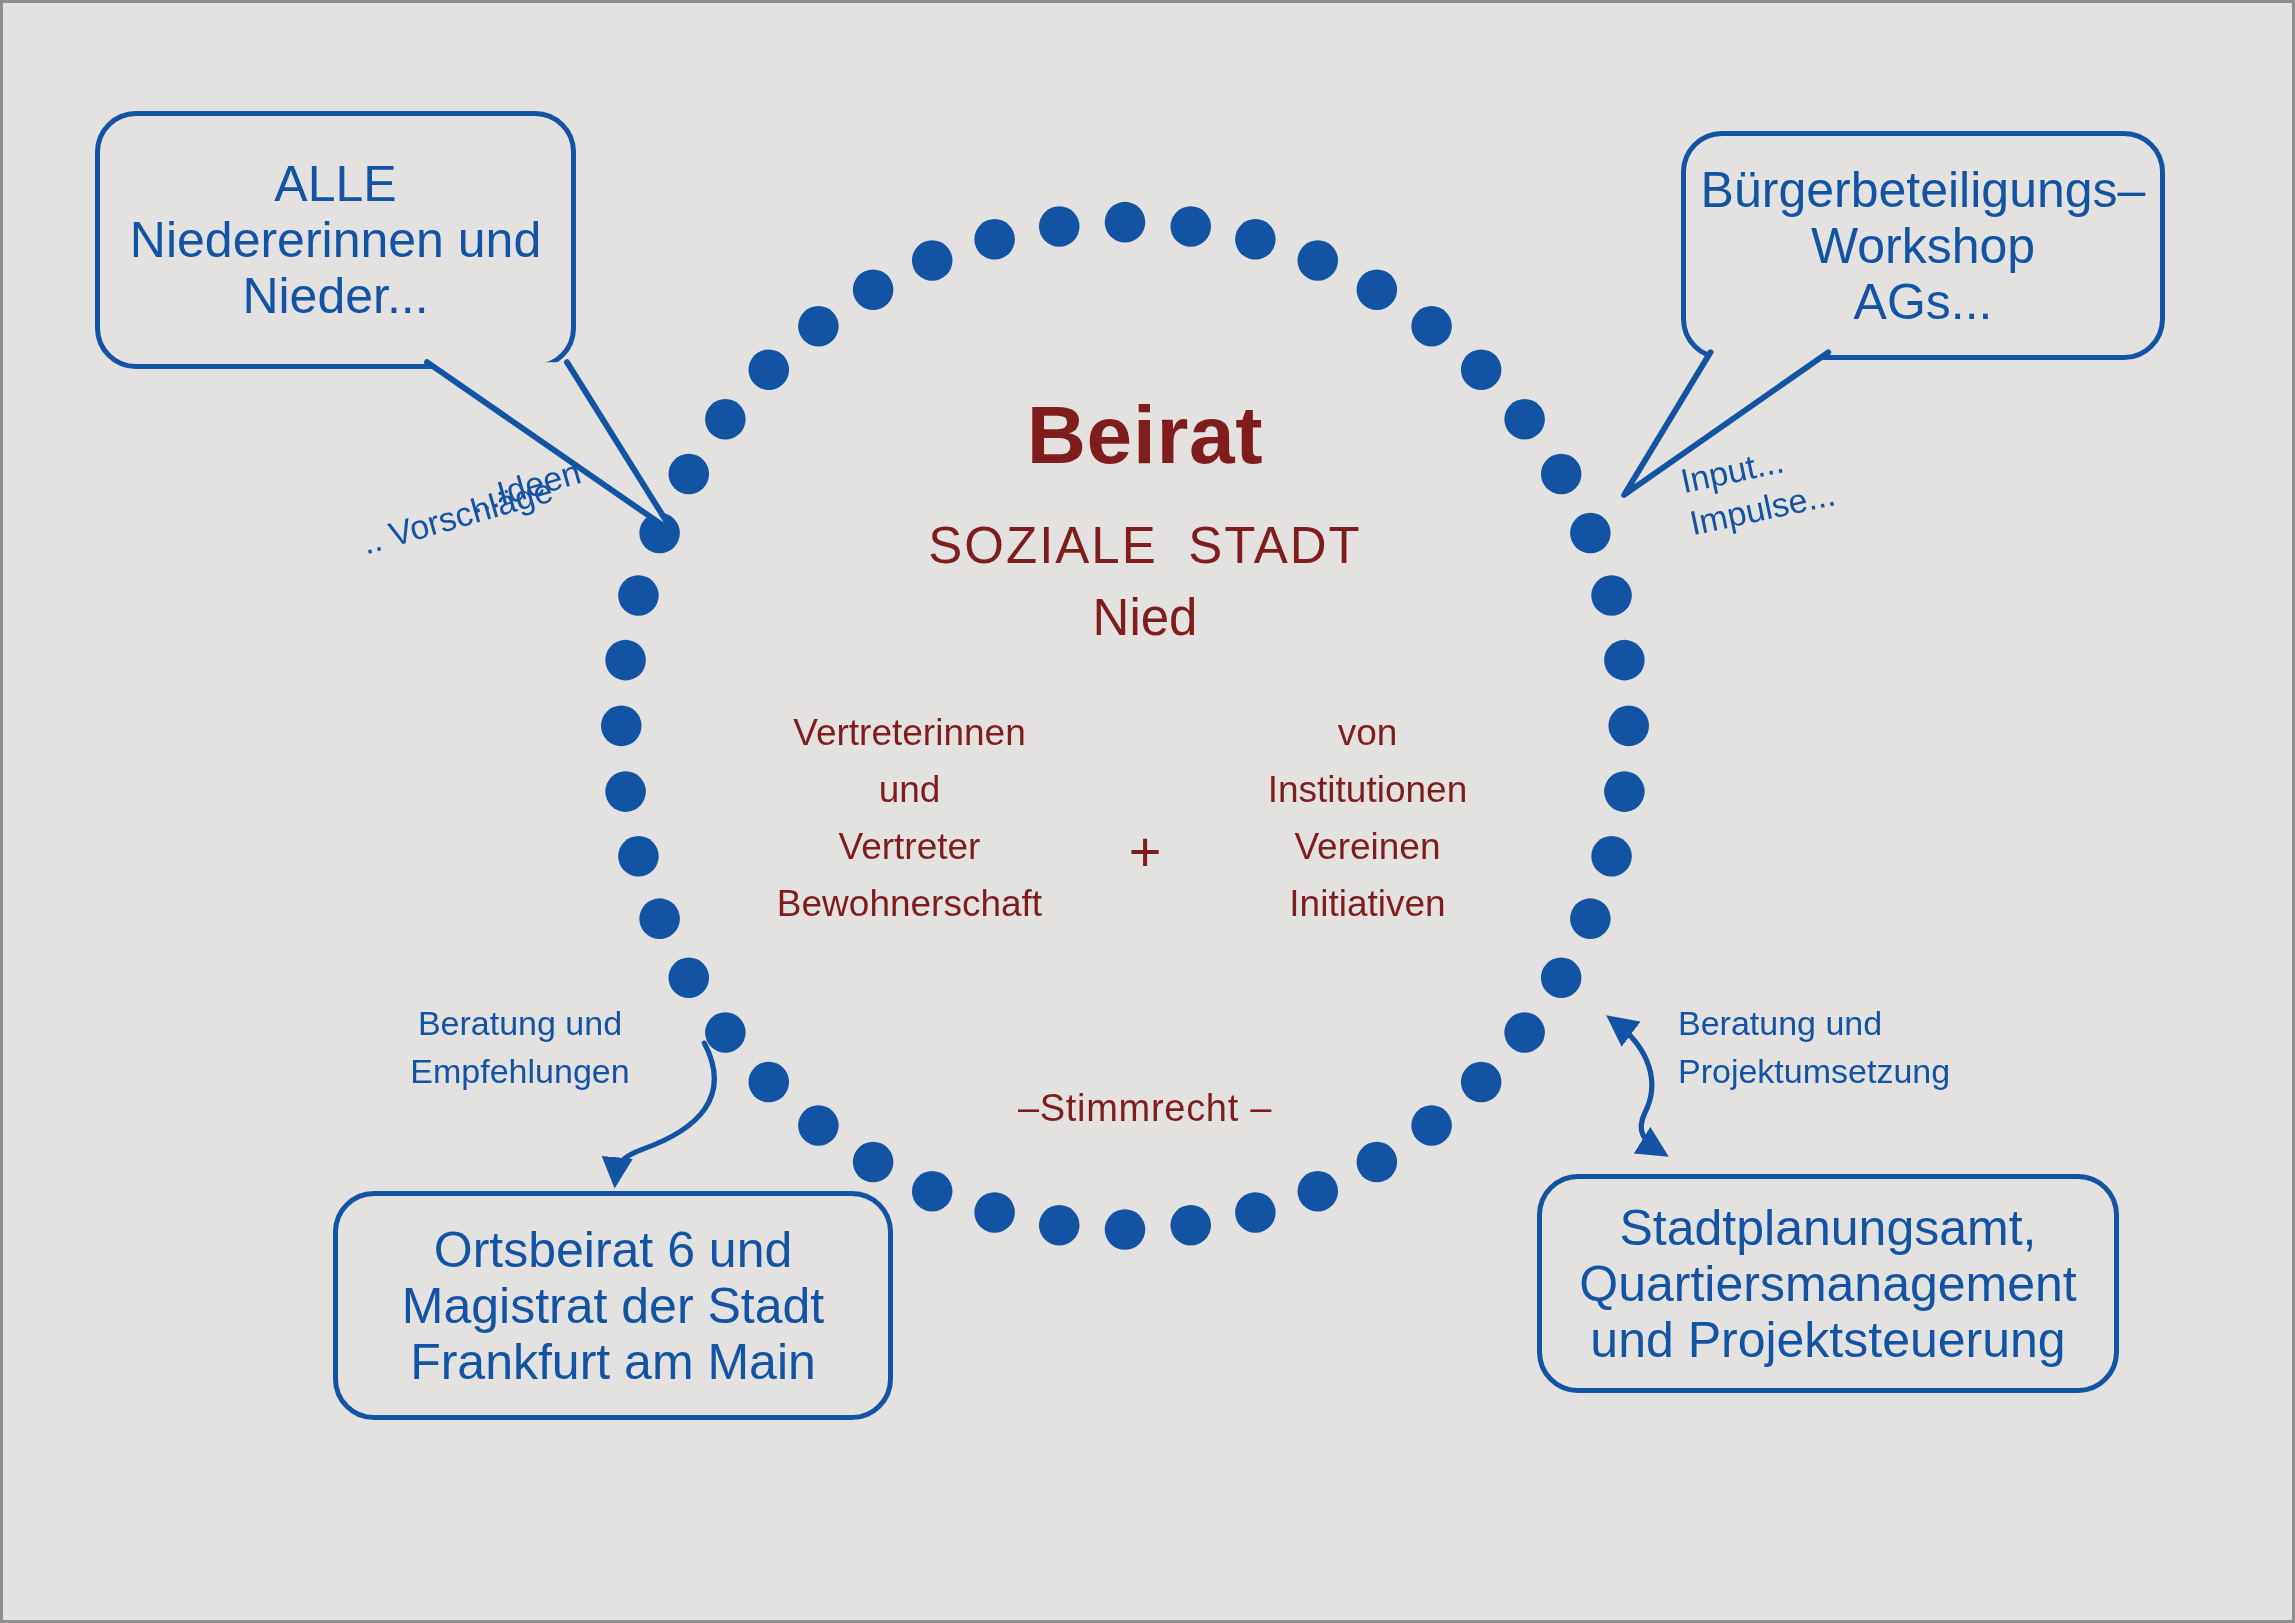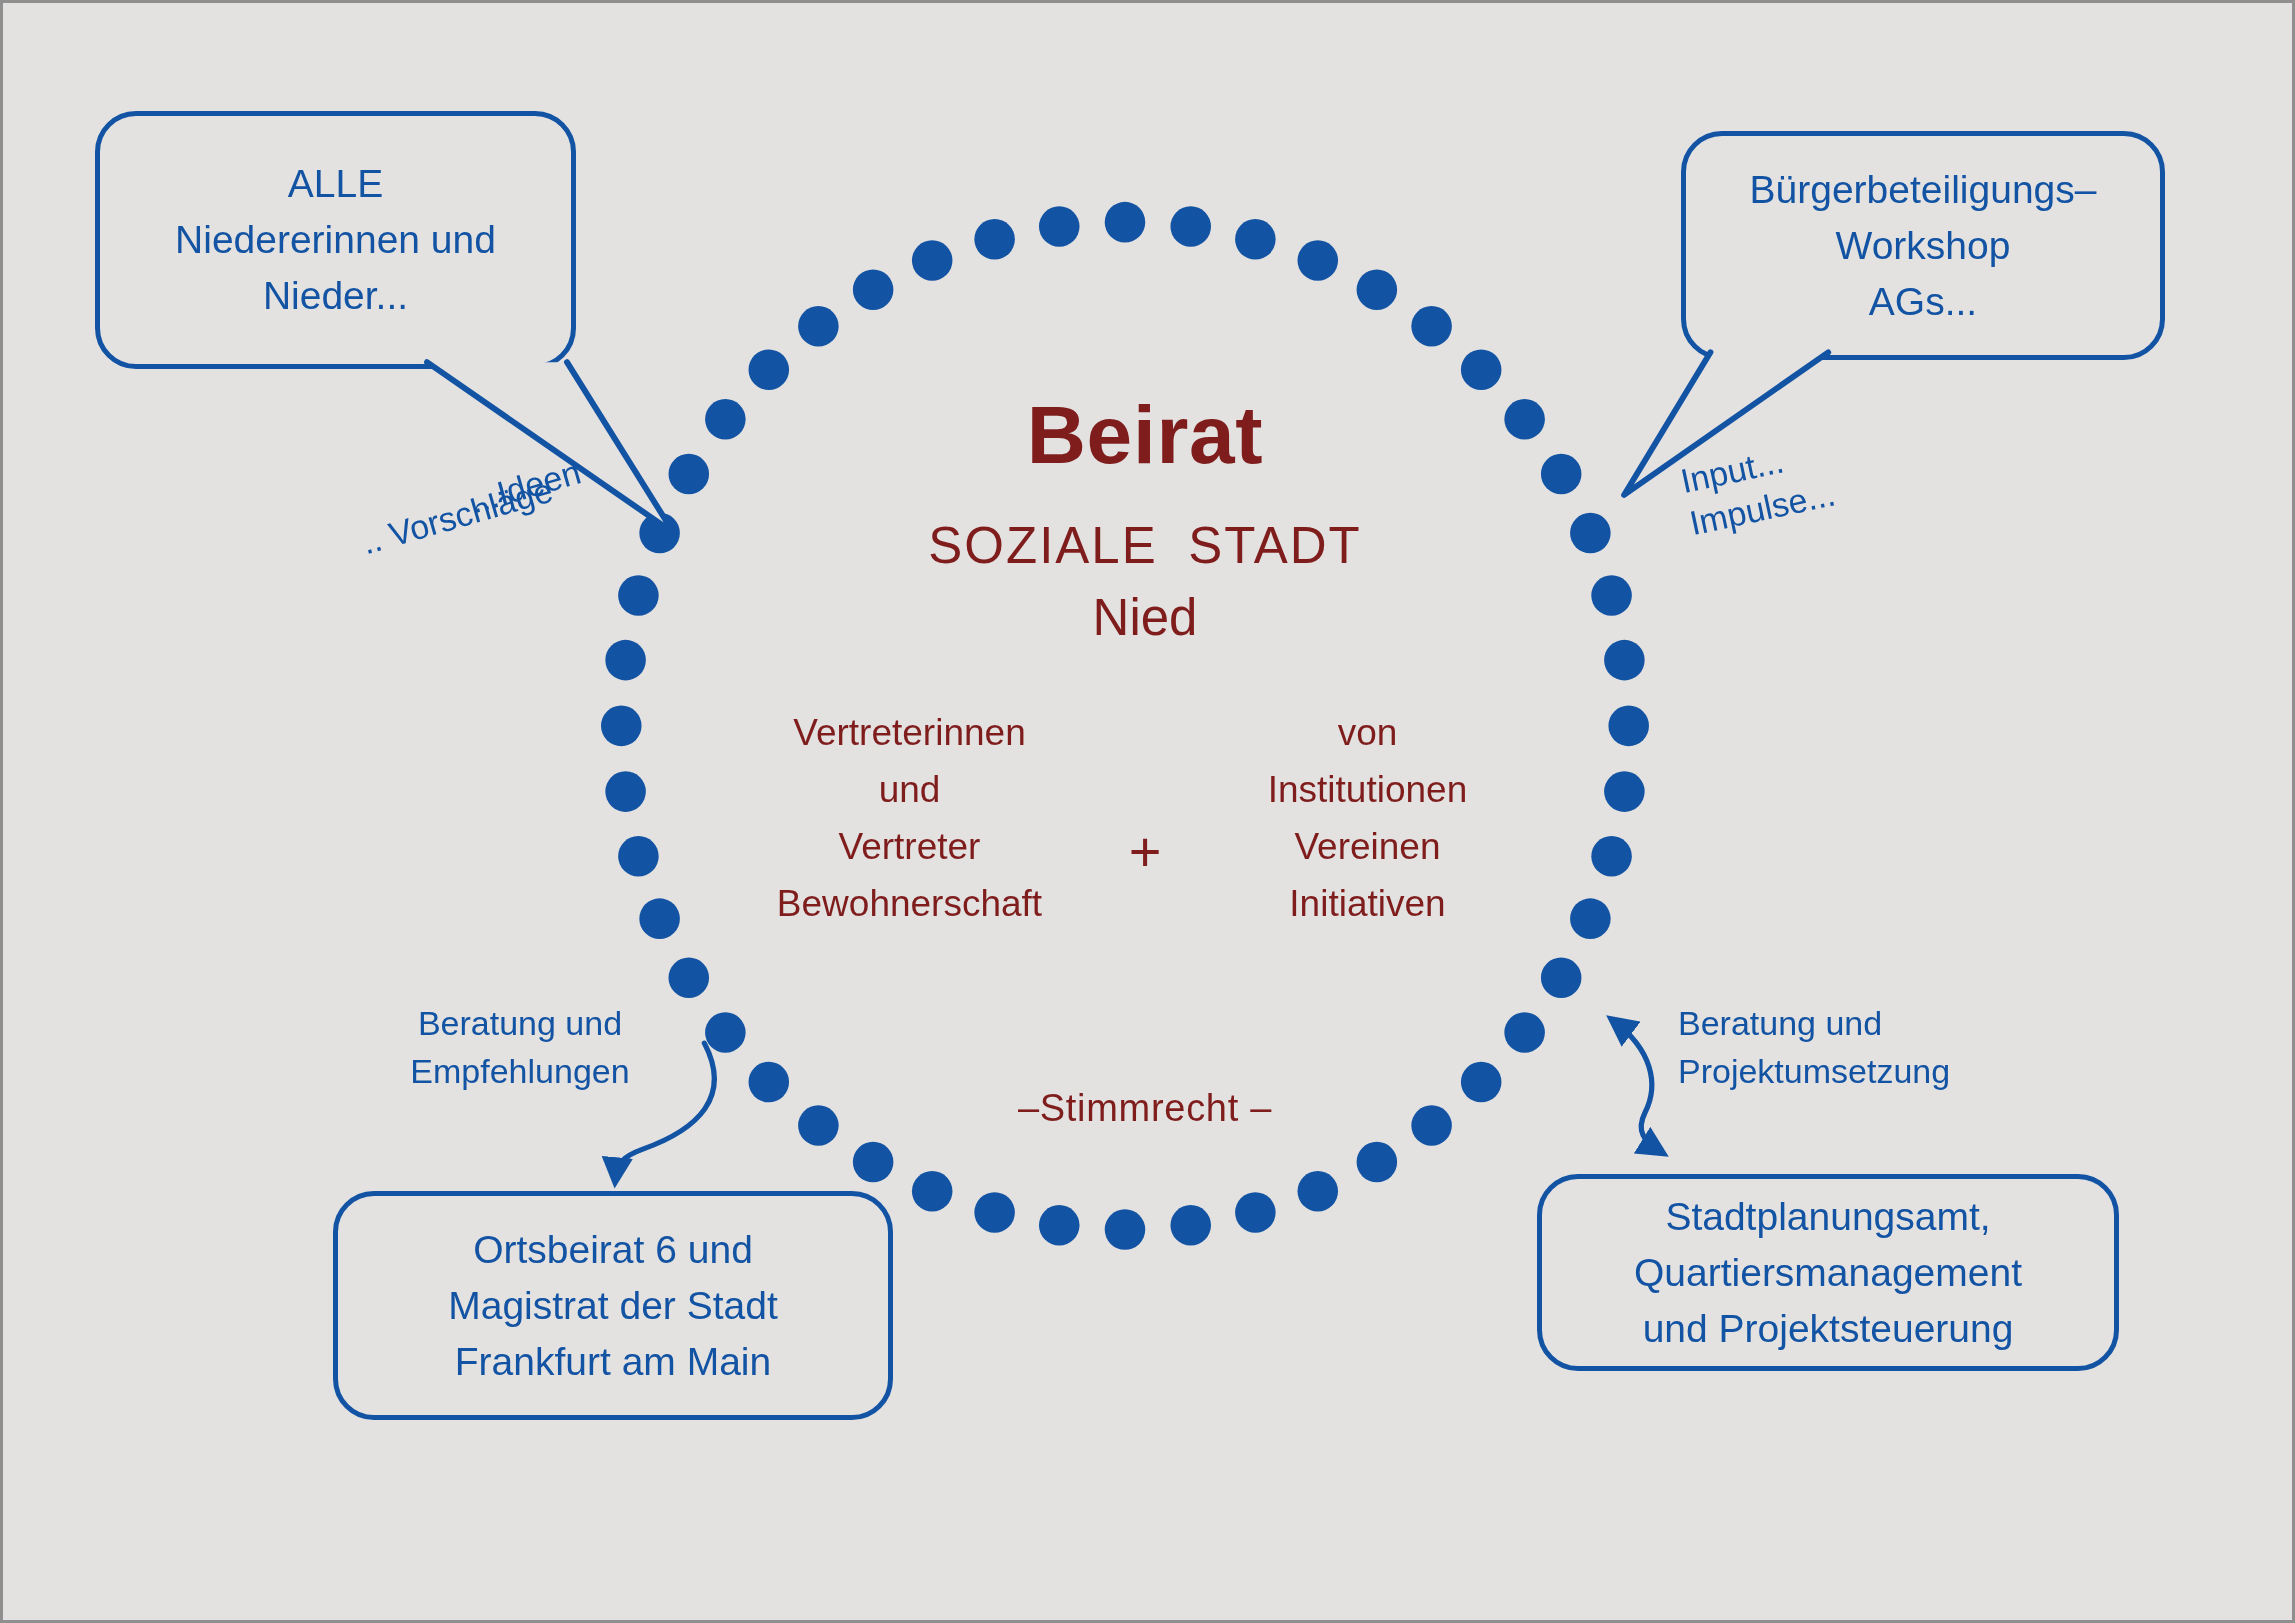--- a/index.html
+++ b/index.html
@@ -8,21 +8,21 @@
   .stage {
     position:relative; width:2295px; height:1623px;
     background:#e3e2e1; border:3.9px solid #8f8f8f;
     overflow:hidden; color:#1353a3;
   }
   .bubble {
     position:absolute; z-index:1;
     border:5.9px solid #1353a3; border-radius:41px;
     background:#e3e2e1;
     display:flex; flex-direction:column; align-items:center; justify-content:center;
-    text-align:center; font-size:39px; line-height:56px; color:#1353a3;
+    text-align:center; font-size:50px; line-height:56px; color:#1353a3;
   }
   svg.overlay { position:absolute; left:0; top:0; z-index:2; display:block; }
   .label { position:absolute; z-index:3; font-size:34px; line-height:48px; color:#1353a3; transform-origin:left top; }
   .center-text { position:absolute; z-index:3; text-align:center; color:#7f1d1d;margin-top:19px; }
   .title { font-size:82px; font-weight:bold; letter-spacing:0.7px; }
   .subtitle { font-size:51px; letter-spacing:2px; word-spacing:14.4px; }
   .subtitle2 { font-size:51px; }
   .column { font-size:37px; line-height:57px; }
   .plus { font-size:56px; }
   .voting { font-size:38px; letter-spacing:0.7px;text-align:center; }
@@ -43,21 +43,21 @@
     <div>Workshop</div>
     <div>AGs...</div>
   </div>
 
   <div class="bubble" style="left:330px; top:1188px; width:560px; height:229px;">
     <div>Ortsbeirat 6 und</div>
     <div>Magistrat der Stadt</div>
     <div>Frankfurt am Main</div>
   </div>
 
-  <div class="bubble" style="left:1534px; top:1171px; width:582px; height:197px;">
+  <div class="bubble" style="left:1534px; top:1171px; width:582px; height:219px;">
     <div>Stadtplanungsamt,</div>
     <div>Quartiersmanagement</div>
     <div>und Projektsteuerung</div>
   </div>
 
   <svg class="overlay" width="2295" height="1623" viewBox="0 0 3508 2481">
     <defs>
       <marker id="ah" viewBox="0 0 10 10" refX="7" refY="5" markerWidth="6" markerHeight="6" orient="auto-start-reverse">
         <path d="M0,0 L10,5 L0,10 z" fill="#1353a3"></path>
       </marker>

